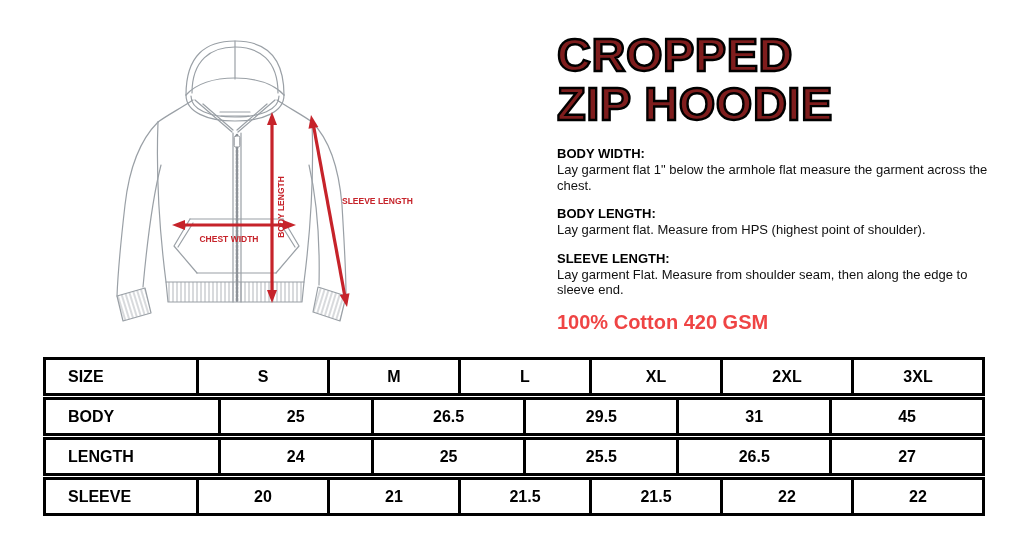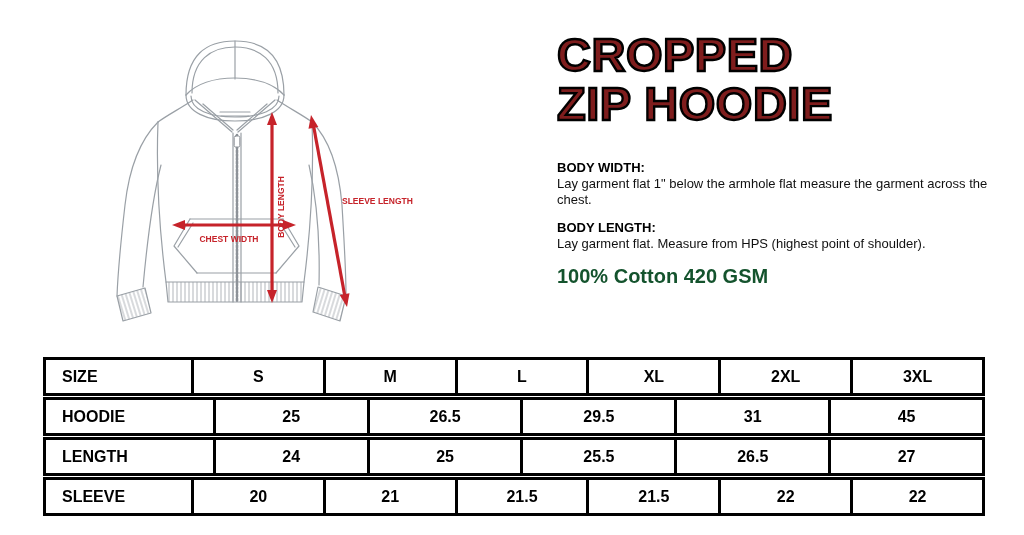--- a/index.html
+++ b/index.html
@@ -7,35 +7,35 @@
               font-family:"Liberation Sans", sans-serif; color:#1a1a1a; }
   .page { position:relative; width:1024px; height:535px; background:#fff; }
 
   
   .diagram { position:absolute; left:55px; top:15px; width:400px; height:335px; }
 
   
   .info { position:absolute; left:557px; top:30px; width:437px; }
   .title { font-weight:bold; font-size:47px; line-height:49px; letter-spacing:0.5px;
            color:#7f1d1d; -webkit-text-stroke:2.4px #000; }
-  .sections { margin-top:32px; }
+  .sections { margin-top:18px; }
   .section { margin-bottom:13px; }
   .section h3 { font-size:13px; line-height:16px; font-weight:bold; color:#000; }
   .section p  { font-size:13px; line-height:15.5px; color:#111; }
-  .material { margin-top:9px; font-size:20px; font-weight:bold; color:#14532d; }
+  .material { margin-top:9px; font-size:20px; font-weight:bold; color:#ef4444; }
 
   
   .size-table { position:absolute; left:43px; top:357px; width:942px; }
   .trow { display:flex; }
   .trow + .trow { margin-top:1px; }
   .cell { flex:1; height:39px; border:3px solid #000; background:#fff;
           display:flex; align-items:center; justify-content:center;
           font-size:16px; font-weight:bold; color:#000; }
   .cell + .cell { margin-left:-3px; }
-  .cell.rowlabel { justify-content:flex-start; padding-left:16px; }
+  .cell.rowlabel { justify-content:flex-start; padding-left:22px; }
 </style>
 </head>
 <body>
 
 <div class="page">
 
   <svg class="diagram" viewBox="0 0 400 335" width="400" height="335" xmlns="http://www.w3.org/2000/svg">
     <defs>
       <pattern id="rib" patternUnits="userSpaceOnUse" width="4" height="10">
         <line x1="2" y1="0" x2="2" y2="10" stroke="#a8adb2" stroke-width="0.9"></line>
@@ -128,37 +128,41 @@
 
     <div class="sections">
       <div class="section">
         <h3>BODY WIDTH:</h3>
         <p>Lay garment flat 1" below the armhole flat measure the garment across the chest.</p>
       </div>
       <div class="section">
         <h3>BODY LENGTH:</h3>
         <p>Lay garment flat. Measure from HPS (highest point of shoulder).</p>
       </div>
+      <div class="section">
+        <h3>SLEEVE LENGTH:</h3>
+        <p>Lay garment Flat. Measure from shoulder seam, then along the edge to sleeve end.</p>
+      </div>
     </div>
 
     <div class="material">100% Cotton 420 GSM</div>
   </div>
 
   <div class="size-table">
     <div class="trow">
       <div class="cell rowlabel">SIZE</div>
       <div class="cell">S</div>
       <div class="cell">M</div>
       <div class="cell">L</div>
       <div class="cell">XL</div>
       <div class="cell">2XL</div>
       <div class="cell">3XL</div>
     </div>
     <div class="trow">
-      <div class="cell rowlabel">HOODIE</div>
+      <div class="cell rowlabel">BODY</div>
       <div class="cell">25</div>
       <div class="cell">26.5</div>
       <div class="cell">29.5</div>
       <div class="cell">31</div>
       <div class="cell">45</div>
     </div>
     <div class="trow">
       <div class="cell rowlabel">LENGTH</div>
       <div class="cell">24</div>
       <div class="cell">25</div>

